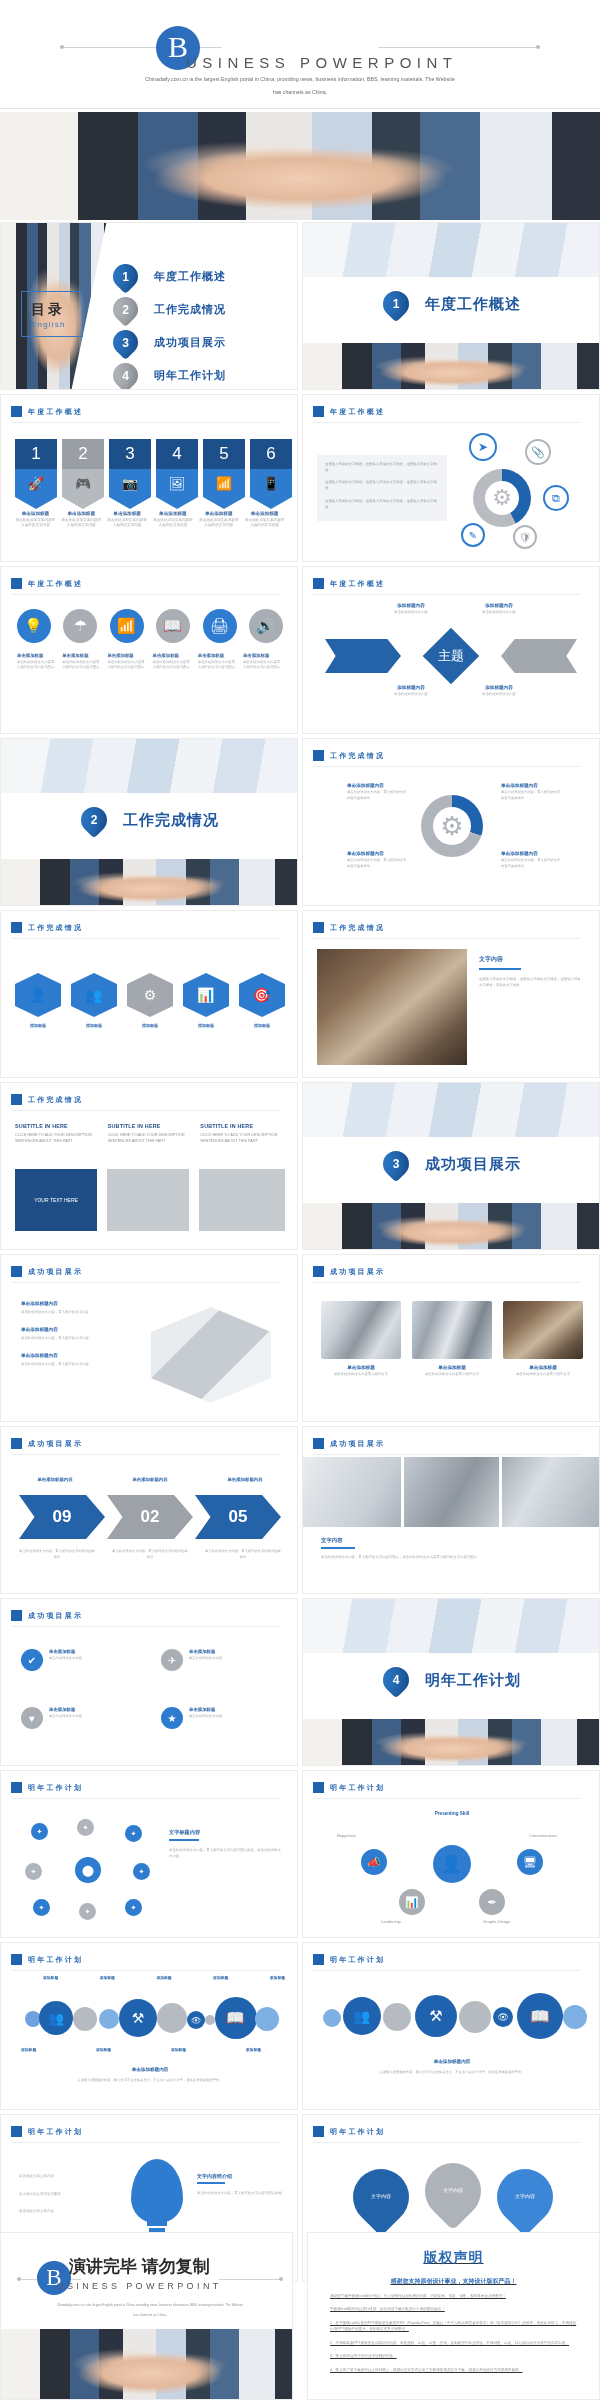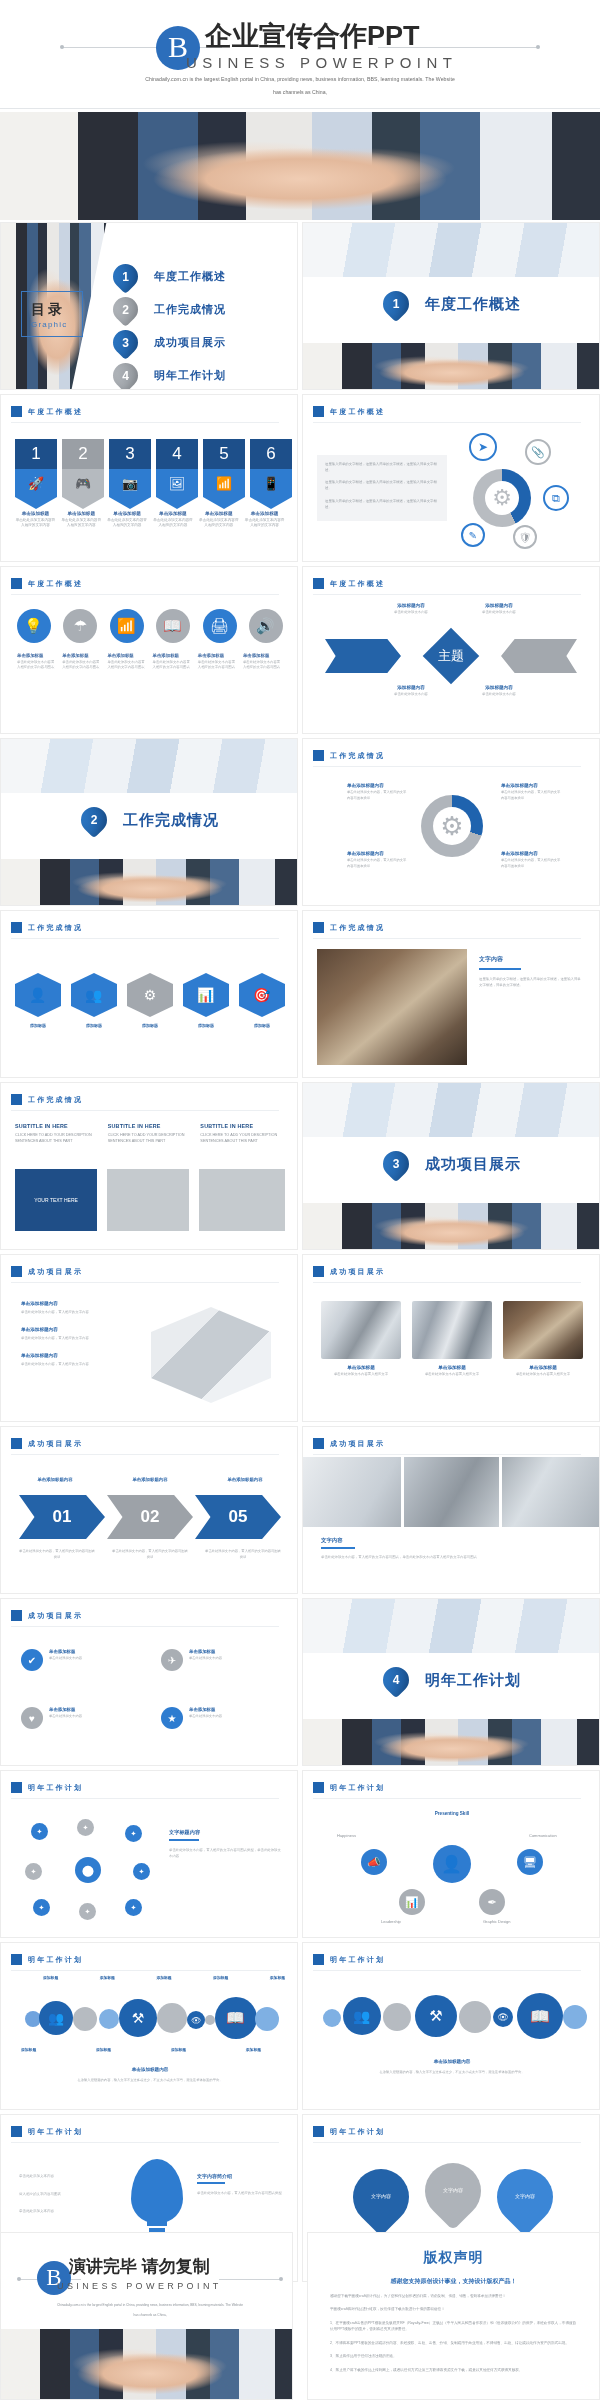--- a/index.html
+++ b/index.html
@@ -177,21 +177,20 @@
 <div class="page">
 
   <div class="title-slide">
     <div class="rule left"></div>
     <div class="rule right"></div>
     <div class="rule-dot l"></div>
     <div class="rule-dot r"></div>
     <div class="brandmark">
       <span>B</span>
     </div>
-    <div class="maintitle">企业宣传合作PPT</div>
     <div class="subtitle-en">USINESS POWERPOINT</div>
     <div class="lead-1">Chinadaily.com.cn is the largest English portal in China, providing news, business information, BBS, learning materials. The Website</div>
     <div class="lead-2">has channels as China,</div>
     <div class="sep-line"></div>
   </div>
 
   <div class="hero">
     <div class="ph photo hands"></div>
   </div>
 
@@ -199,21 +198,21 @@
 
     <div class="row">
 
       <div class="slide">
         <div class="toc-photo">
             <div class="photo hands" style="width:112px;height:168px;"></div>
           </div>
         <div class="toc-mask"></div>
         <div class="toc-box"></div>
         <div class="toc-cn">目录</div>
-        <div class="toc-en">Graphic</div>
+        <div class="toc-en">English</div>
         <div class="toc-list">
           <div class="toc-item">
             <div class="pinnum">
                 <div class="circ blue"></div>
                 <div class="n">1</div>
               </div>
             <div class="toc-label">年度工作概述</div>
           </div>
           <div class="toc-item">
             <div class="pinnum">
@@ -619,21 +618,21 @@
           <div class="uline"></div>
         </div>
         <div style="position:absolute;left:18px;top:50px;width:262px;display:flex;justify-content:space-between;">
           <div style="width:72px;text-align:center;font-size:4.4px;color:#2b65a8;font-weight:700;">单击添加标题内容</div>
           <div style="width:72px;text-align:center;font-size:4.4px;color:#2b65a8;font-weight:700;">单击添加标题内容</div>
           <div style="width:72px;text-align:center;font-size:4.4px;color:#2b65a8;font-weight:700;">单击添加标题内容</div>
         </div>
         <div style="position:absolute;left:18px;top:68px;width:86px;height:44px;background:#2463a8;
            clip-path:polygon(0 0,78% 0,100% 50%,78% 100%,0 100%,18% 50%);display:flex;align-items:center;justify-content:center;
            color:#fff;font-size:17px;font-weight:700;">
-           <span>01</span>
+           <span>09</span>
           </div>
         <div style="position:absolute;left:106px;top:68px;width:86px;height:44px;background:#9da2a8;
            clip-path:polygon(0 0,78% 0,100% 50%,78% 100%,0 100%,18% 50%);display:flex;align-items:center;justify-content:center;
            color:#fff;font-size:17px;font-weight:700;">
            <span>02</span>
           </div>
         <div style="position:absolute;left:194px;top:68px;width:86px;height:44px;background:#2463a8;
            clip-path:polygon(0 0,78% 0,100% 50%,78% 100%,0 100%,18% 50%);display:flex;align-items:center;justify-content:center;
            color:#fff;font-size:17px;font-weight:700;">
            <span>05</span>
@@ -895,21 +894,21 @@
         <div style="position:absolute;left:68px;top:22px;font-size:17px;font-weight:600;color:#2b2b2b;white-space:nowrap;">演讲完毕 请勿复制</div>
         <div style="position:absolute;left:56px;top:48px;font-size:9px;letter-spacing:3.4px;color:#555;white-space:nowrap;">USINESS POWERPOINT</div>
         <div style="position:absolute;left:0;top:70px;width:298px;text-align:center;font-size:3.2px;color:#8d9399;">Chinadaily.com.cn is the largest English portal in China, providing news, business information, BBS, learning materials. The Website</div>
         <div style="position:absolute;left:0;top:80px;width:298px;text-align:center;font-size:3.2px;color:#8d9399;">has channels as China,</div>
       </div>
       <div style="position:absolute;left:0;top:96px;width:298px;height:72px;overflow:hidden;">
         <div class="photo hands" style="width:298px;height:72px;"></div>
       </div>
     </div>
 
-    <div class="cr" style="margin-left:14px;">
+    <div class="cr" style="margin-left:14px;text-decoration:underline;">
       <h2>版权声明</h2>
       <h3>感谢您支持原创设计事业，支持设计版权产品！</h3>
       <p>感谢您下载平面模craft设计作品，为了您和作品创作者的利益，请勿复制、传播、销售，否则将承担法律责任！</p>
       <p>平面模craft将对作品进行维权，按照传播下载次数进行十倍的索取赔偿！</p>
       <p>1、在平面模craft出售的PPT模板是免版税类RF（Royalty-Free）正版品（中华人民共和国著作权法）和《世界版权公约》的保护，未经欢作权人，不得擅自使用PPT模板中的图片，否则将追究其法律责任。</p>
       <p>2、不得将本套PPT模板的全部或部分内容、未经授权、出租、出售、分销、复制或用于商业用途，不得销售、出租、转让或以此作为资产的形式出现。</p>
       <p>3、禁止将作品用于任何违法违规的用途。</p>
       <p>4、禁止用户将下载的作品上传到网上，或者以任何方式让第三方获得该资源文件下载，或是以其他任何方式获得其版权。</p>
     </div>
   </div>

